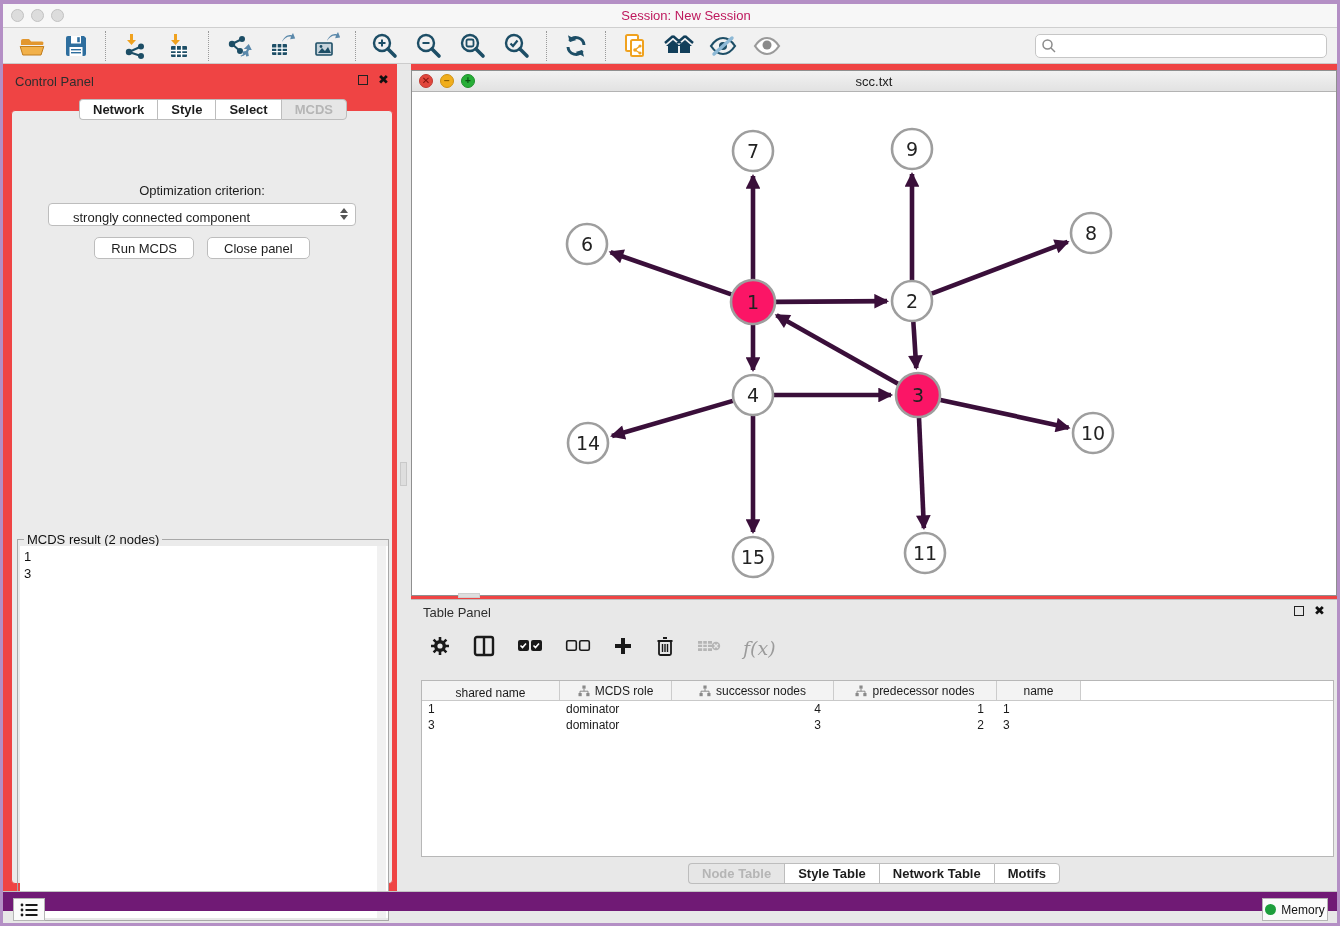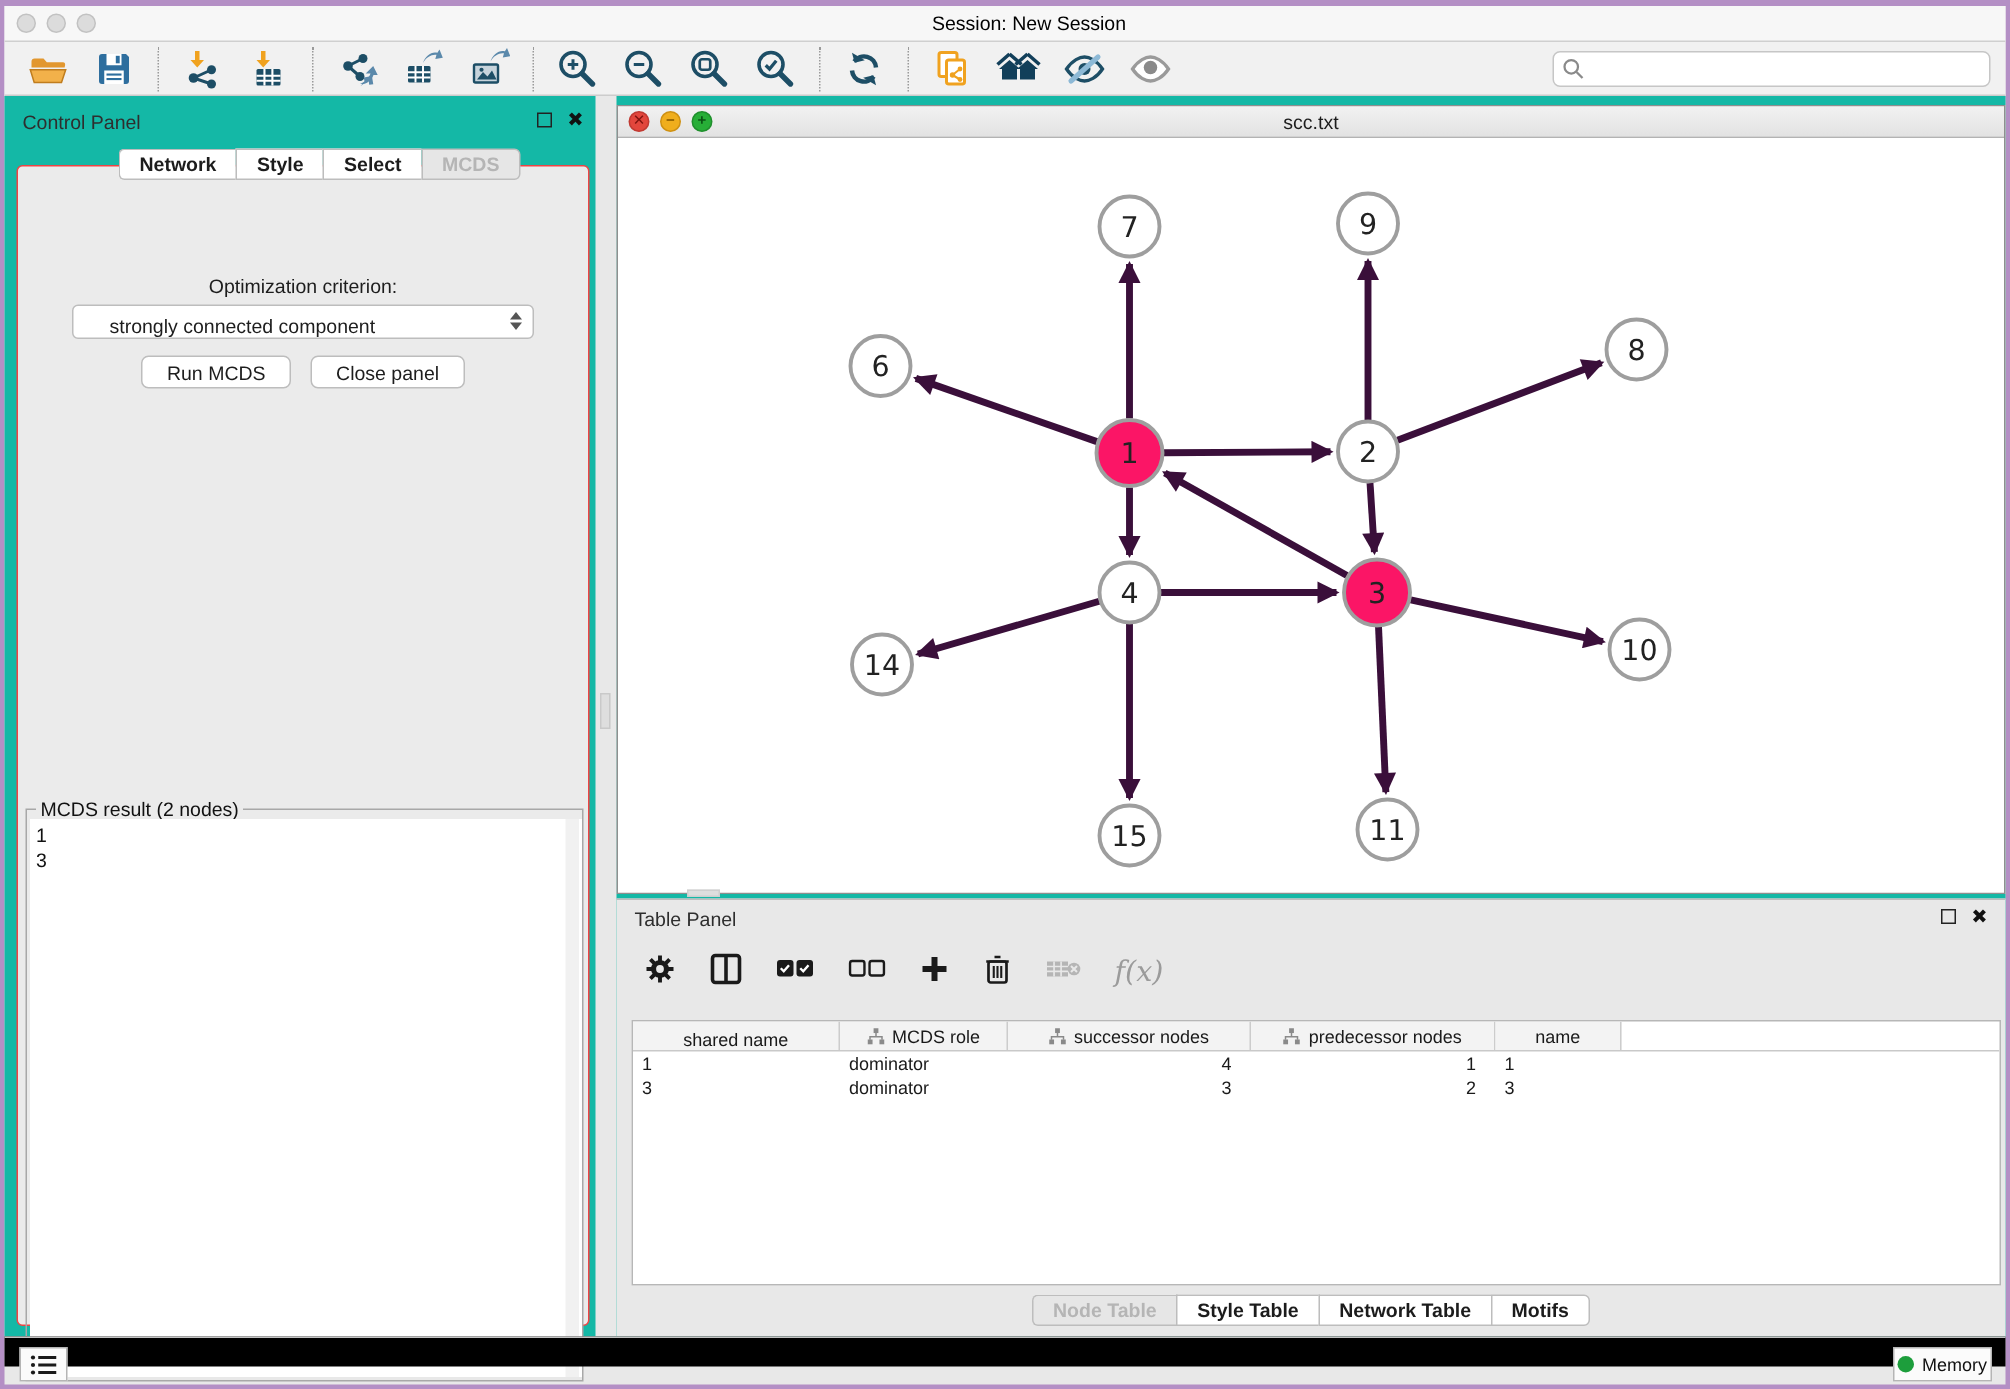--- a/index.html
+++ b/index.html
@@ -5,33 +5,33 @@
   * { margin:0; padding:0; box-sizing:border-box; }
   html,body { width:1340px; height:926px; }
   body { font-family:"Liberation Sans","DejaVu Sans",sans-serif; background:#b48fc5; }
   .app { position:relative; width:1340px; height:926px; background:#b48fc5; overflow:hidden; }
   .frame { position:absolute; left:3px; top:4px; width:1334px; height:919px; background:#e8e8e8; }
 
   
   .mac-titlebar { position:absolute; left:0; top:0; width:100%; height:24px; background:#f7f7f7; border-bottom:1px solid #cfcfcf; }
   .traffic { position:absolute; left:8px; top:5px; display:flex; gap:7px; }
   .traffic .dot { width:13px; height:13px; border-radius:50%; background:#dcdcdc; border:1px solid #c2c2c2; }
-  .mac-title { position:absolute; width:100%; top:4px; text-align:center; font-size:13px; color:#000000;padding-left:32px; }
+  .mac-title { position:absolute; width:100%; top:4px; text-align:center; font-size:13px; color:#be185d;padding-left:32px; }
 
   
   .toolbar { position:absolute; left:0; top:24px; width:100%; height:36px; background:#f1f1f1; border-bottom:1px solid #cccccc; display:flex; align-items:center; }
   .tgroup { display:flex; align-items:center; gap:14px; padding:0 14px; }
   .tsep { width:0; height:30px; border-left:1px dotted #9a9a9a; }
   .ticon { width:30px; height:30px; display:flex; align-items:center; justify-content:center; }
   .search-wrap { margin-left:auto; margin-right:10px; position:relative; }
   .search-input { width:292px; height:24px; border:1px solid #c6c6c6; border-radius:5px; background:#ffffff; padding-left:24px; font-size:13px; color:#333; outline:none; }
   .search-icon { position:absolute; left:6px; top:4px; }
 
   
-  .workspace { position:absolute; left:0; top:60px; width:100%; height:827px; background:#14b8a6; }
+  .workspace { position:absolute; left:0; top:60px; width:100%; height:827px; background:#ef4444; }
 
   
   .control-panel { position:absolute; left:0; top:2px; width:394px; height:824px; }
   .panel-header { position:absolute; left:0; top:8px; width:100%; height:18px; }
   .panel-title { position:absolute; left:12px; top:0; font-size:13px; color:#2e2e2e; }
   .panel-btns { position:absolute; right:8px; top:1px; display:flex; gap:10px; align-items:center; }
   .float-box { width:10px; height:10px; border:1.6px solid #222; display:inline-block; }
   .close-x { font-size:13px; font-weight:bold; color:#111; line-height:10px; }
 
   .cp-tabs { position:absolute; left:76px; top:33px; display:flex; z-index:3; }
@@ -77,21 +77,21 @@
   .fx-label { font-family:"DejaVu Serif","Liberation Serif",serif; font-style:italic; font-size:19px; color:#9b9b9b; }
   .tp-table { position:absolute; left:10px; top:80px; width:913px; height:177px; background:#ffffff; border:1px solid #b7b7b7; overflow:hidden; }
   .thead { display:flex; height:20px; border-bottom:1px solid #c9c9c9; }
   .th { background:#f3f3f3; border-right:1px solid #cccccc; display:flex; align-items:center; justify-content:center; gap:5px; font-size:12px; color:#1a1a1a; }
   .trow { display:flex; height:16px; align-items:center; }
   .td { font-size:12px; color:#1a1a1a; padding:0 6px; overflow:hidden; white-space:nowrap; }
   .td.right { text-align:right; padding-right:13px; }
   .tp-tabs { position:absolute; left:0; top:263px; width:100%; display:flex; justify-content:center; }
 
   
-  .statusbar { position:absolute; left:0; top:887px; width:100%; height:20px; background:#000000; border-top:1px solid #c2c2c2;text-align:center; }
+  .statusbar { position:absolute; left:0; top:887px; width:100%; height:20px; background:#701a75; border-top:1px solid #c2c2c2;text-align:center; }
   .sq-btn { position:absolute; background:#fbfbfb; border:1px solid #b5b5b5; display:flex; align-items:center; justify-content:center; }
   .list-btn { left:10px; top:6px; width:32px; height:23px; }
   .memory-btn { left:1259px; top:6px; width:66px; height:23px; gap:5px; font-size:12px; color:#111; }
   .mem-dot { width:11px; height:11px; border-radius:50%; background:#1d9e3c; }
 </style>
 </head>
 <body>
 
 <div class="app">
 <div class="frame">

